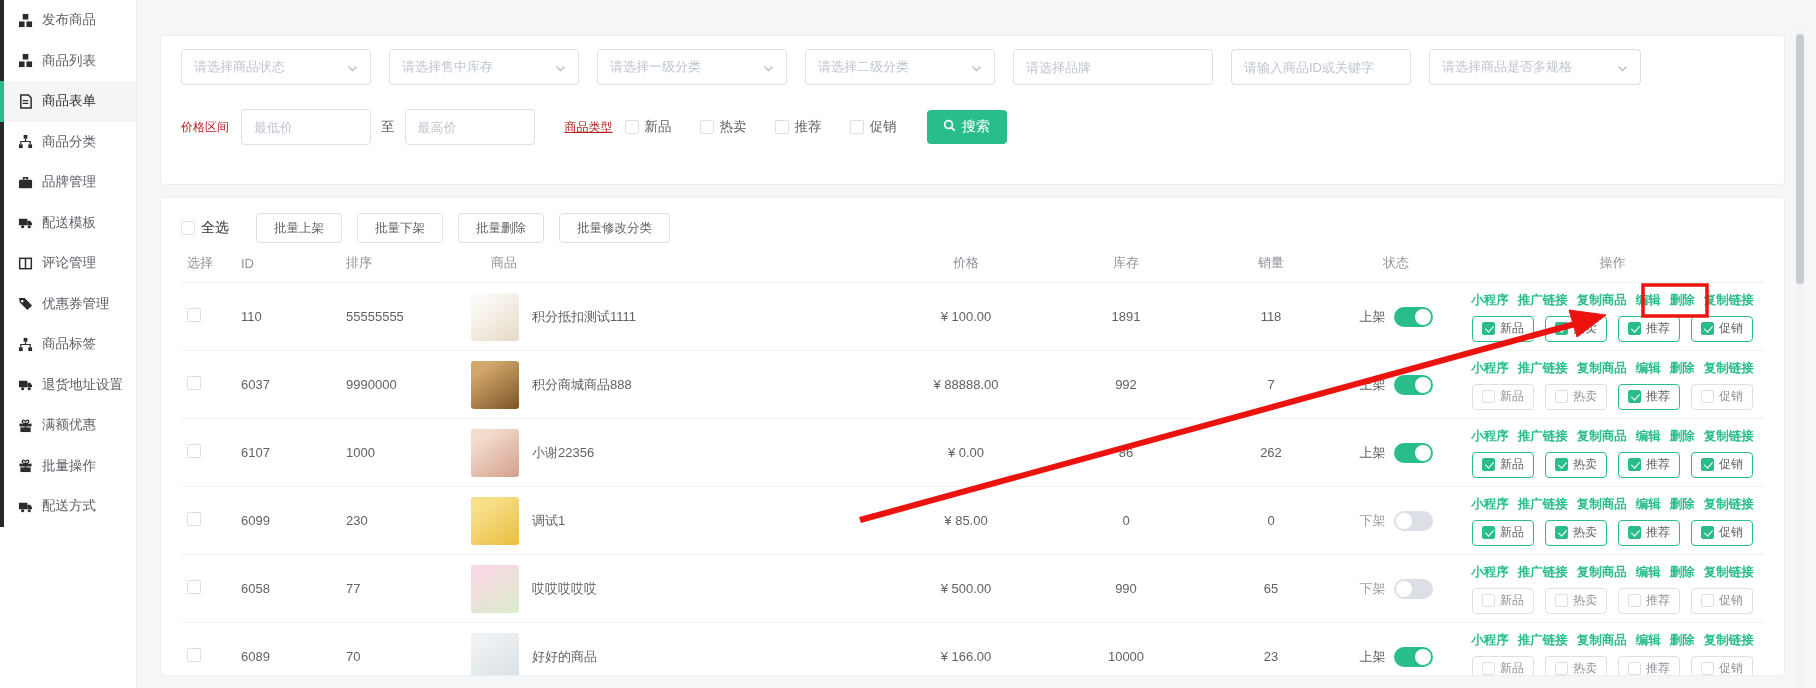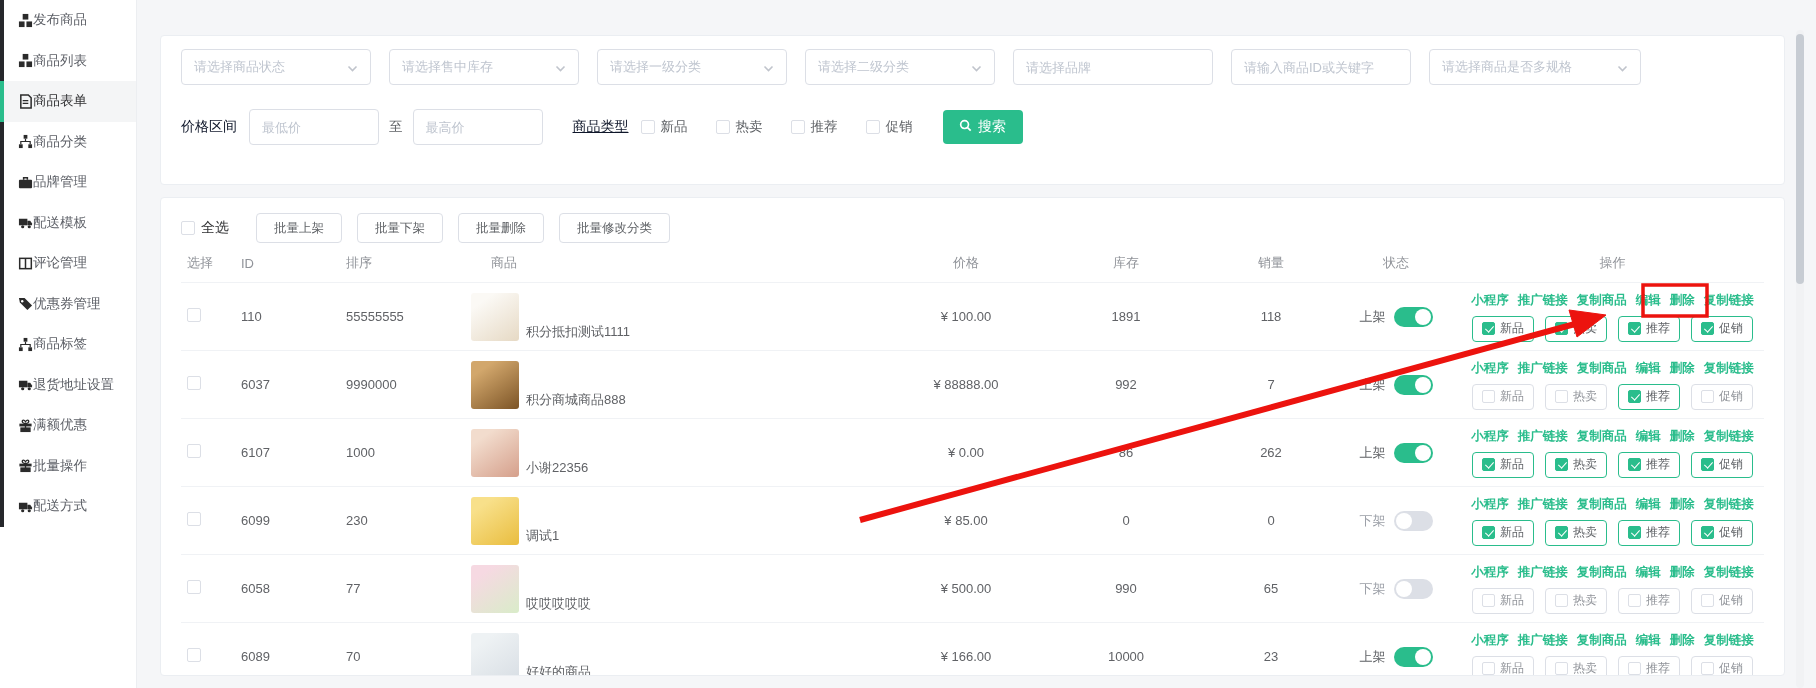--- a/index.html
+++ b/index.html
@@ -1,37 +1,37 @@
 <!DOCTYPE html>
 <html style="--accent: #2abd8c; --anno: #ec130e;"><head>
 <meta charset="utf-8">
 <style>
   :root{ --accent:#2abd8c; --anno:#ec130e; }
   *{box-sizing:border-box; margin:0; padding:0;}
   html,body{width:1816px;height:688px;overflow:hidden;}
   body{font-family:"Liberation Sans","DejaVu Sans",sans-serif;background:#f5f6f8;position:relative;color:#606266;}
   
   .sidebar{position:absolute;left:0;top:0;width:137px;height:688px;background:#fff;border-right:1px solid #eceef1;z-index:2;}
-  .side-item{display:flex;align-items:center;height:40.5px;padding-left:14px;border-left:4px solid #26272b;cursor:pointer;font-size:13.5px;color:#5c5f66;background:#fff;}
+  .side-item{display:flex;align-items:center;gap:9px;height:40.5px;padding-left:14px;border-left:4px solid #26272b;cursor:pointer;font-size:13.5px;color:#5c5f66;background:#fff;}
   .side-item.active{background:#f4f5f6;border-left-color:var(--accent);color:#303133;}
   .side-item .icn{width:15px;height:15px;flex:0 0 15px;display:inline-flex;}
   .side-item .icn svg{width:15px;height:15px;fill:#2b2b2b;}
   
   .main{position:absolute;left:137px;top:0;width:1679px;height:688px;padding:35px 30px 0 23px;}
   .card{background:#fff;border:1px solid #ebeef2;border-radius:4px;width:1625px;}
   .filter-card{height:150px;padding:13px 20px 0 20px;}
   .filter-row{display:flex;gap:18px;}
   .ctrl{height:36px;border:1px solid #dcdfe6;border-radius:4px;background:#fff;display:flex;align-items:center;justify-content:space-between;padding:16px 12px;font-size:13px;color:#bfc5cf;}
   .ctrl .ph{white-space:nowrap;overflow:hidden;}
   .chev{width:11px;height:11px;flex:0 0 11px;}
   .chev svg{width:11px;height:11px;stroke:#c0c4cc;fill:none;stroke-width:1.6px;}
   input.ctrl{color:#606266;}
   input.ctrl::placeholder{color:#bfc5cf;}
   .filter-row2{display:flex;align-items:center;margin-top:24px;height:36px;}
-  .lab{font-size:14px;color:#0f172a;margin-right:12px;white-space:nowrap;}
+  .lab{font-size:12px;color:#b91c1c;margin-right:12px;white-space:nowrap;}
   .to{margin:0 10px;font-size:13.5px;color:#5f6266;}
   .price-input{width:130px;}
   .type-group{display:flex;align-items:center;margin-left:26px;gap:28px;}
   .ckbox{display:inline-flex;align-items:center;gap:6px;cursor:pointer;font-size:13.5px;color:#5f6266;white-space:nowrap;}
   .cb{width:14px;height:14px;border:1px solid #dcdfe6;border-radius:2px;background:#fff;display:inline-block;flex:0 0 14px;}
   .search-btn{margin-left:30px;width:80px;height:34px;border:none;border-radius:4px;background:var(--accent);color:#fff;font-size:14px;display:inline-flex;align-items:center;justify-content:center;gap:6px;cursor:pointer;font-family:inherit;}
   .search-btn svg{width:13px;height:13px;stroke:#fff;fill:none;stroke-width:1.8px;}
   
   .table-card{margin-top:12px;height:479px;padding:14px 20px 0 20px;overflow:hidden;}
   .batch-row{display:flex;align-items:center;height:32px;gap:15px;}
@@ -39,21 +39,21 @@
   .batch-btn{height:30px;padding:0 17px;background:#fff;border:1px solid #dcdfe6;border-radius:4px;font-size:12.5px;color:#5f6266;cursor:pointer;font-family:inherit;white-space:nowrap;}
   .grid{display:grid;grid-template-columns:50px 100px 140px 420px 150px 170px 120px 130px 1fr;align-items:center;}
   .thead{height:38px;font-size:13px;color:#909399;}
   .td,.th{padding-left:0;}
   .al-l{text-align:left;}
   .al-c{text-align:center;}
   .p6{padding-left:6px;}
   .p10{padding-left:10px;}
   .p15{padding-left:15px;}
   .trow{height:68px;border-top:1px solid #f0f2f5;font-size:13px;color:#606266;}
-  .prod{display:flex;align-items:flex-end;gap:7px;}
+  .prod{display:flex;align-items:center;gap:13px;}
   .thumb{width:48px;height:48px;border-radius:3px;flex:0 0 48px;}
   .pname{font-size:13px;color:#606266;}
   .status-cell{display:flex;align-items:center;justify-content:center;gap:8px;}
   .st-label{font-size:13px;}
   .st-off{color:#9a9ea6;}
   .toggle{width:39px;height:20px;border-radius:10px;position:relative;cursor:pointer;display:inline-block;}
   .toggle.on{background:var(--accent);}
   .toggle.off{background:#dcdfe6;}
   .knob{position:absolute;top:2px;width:16px;height:16px;border-radius:50%;background:#fff;}
   .toggle.on .knob{right:2px;}

